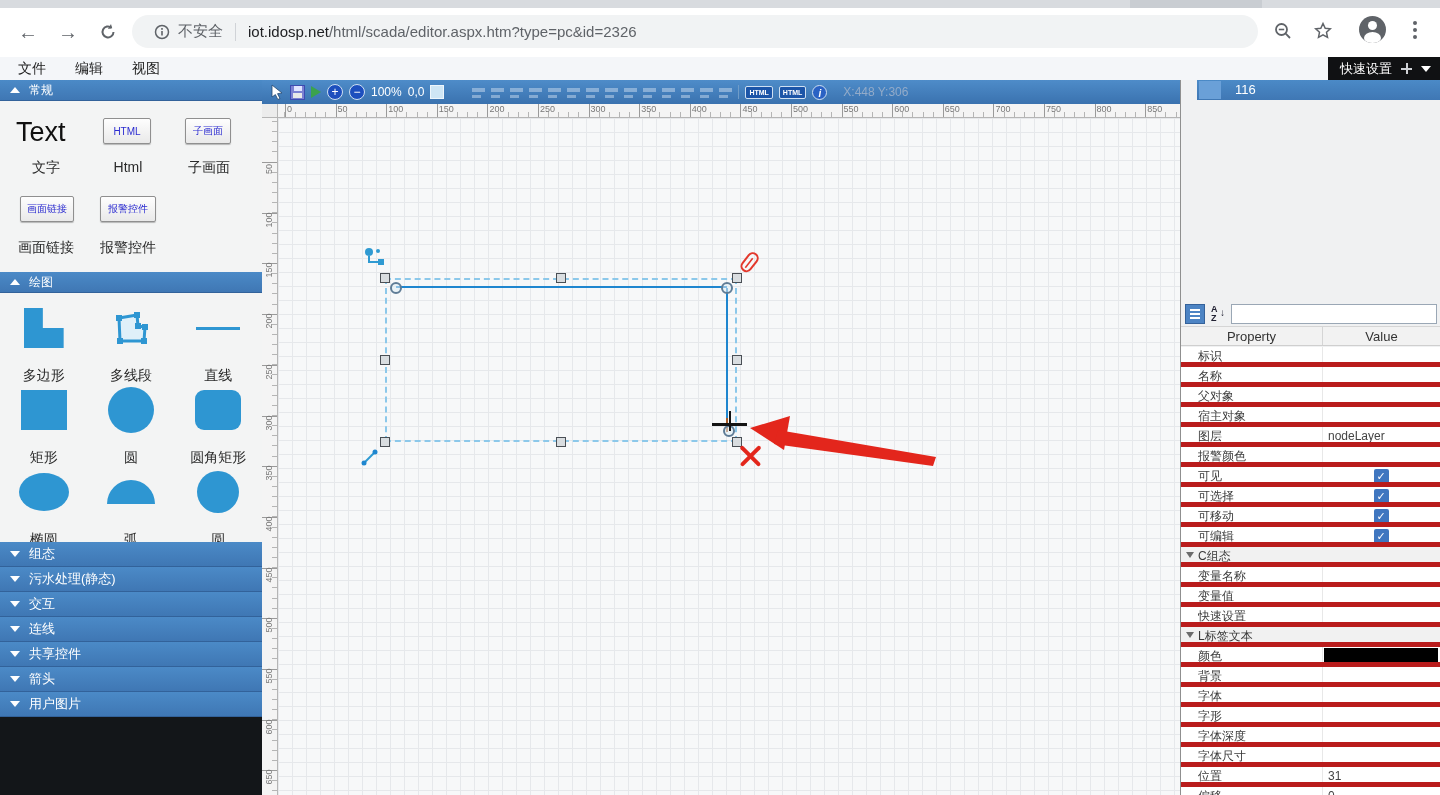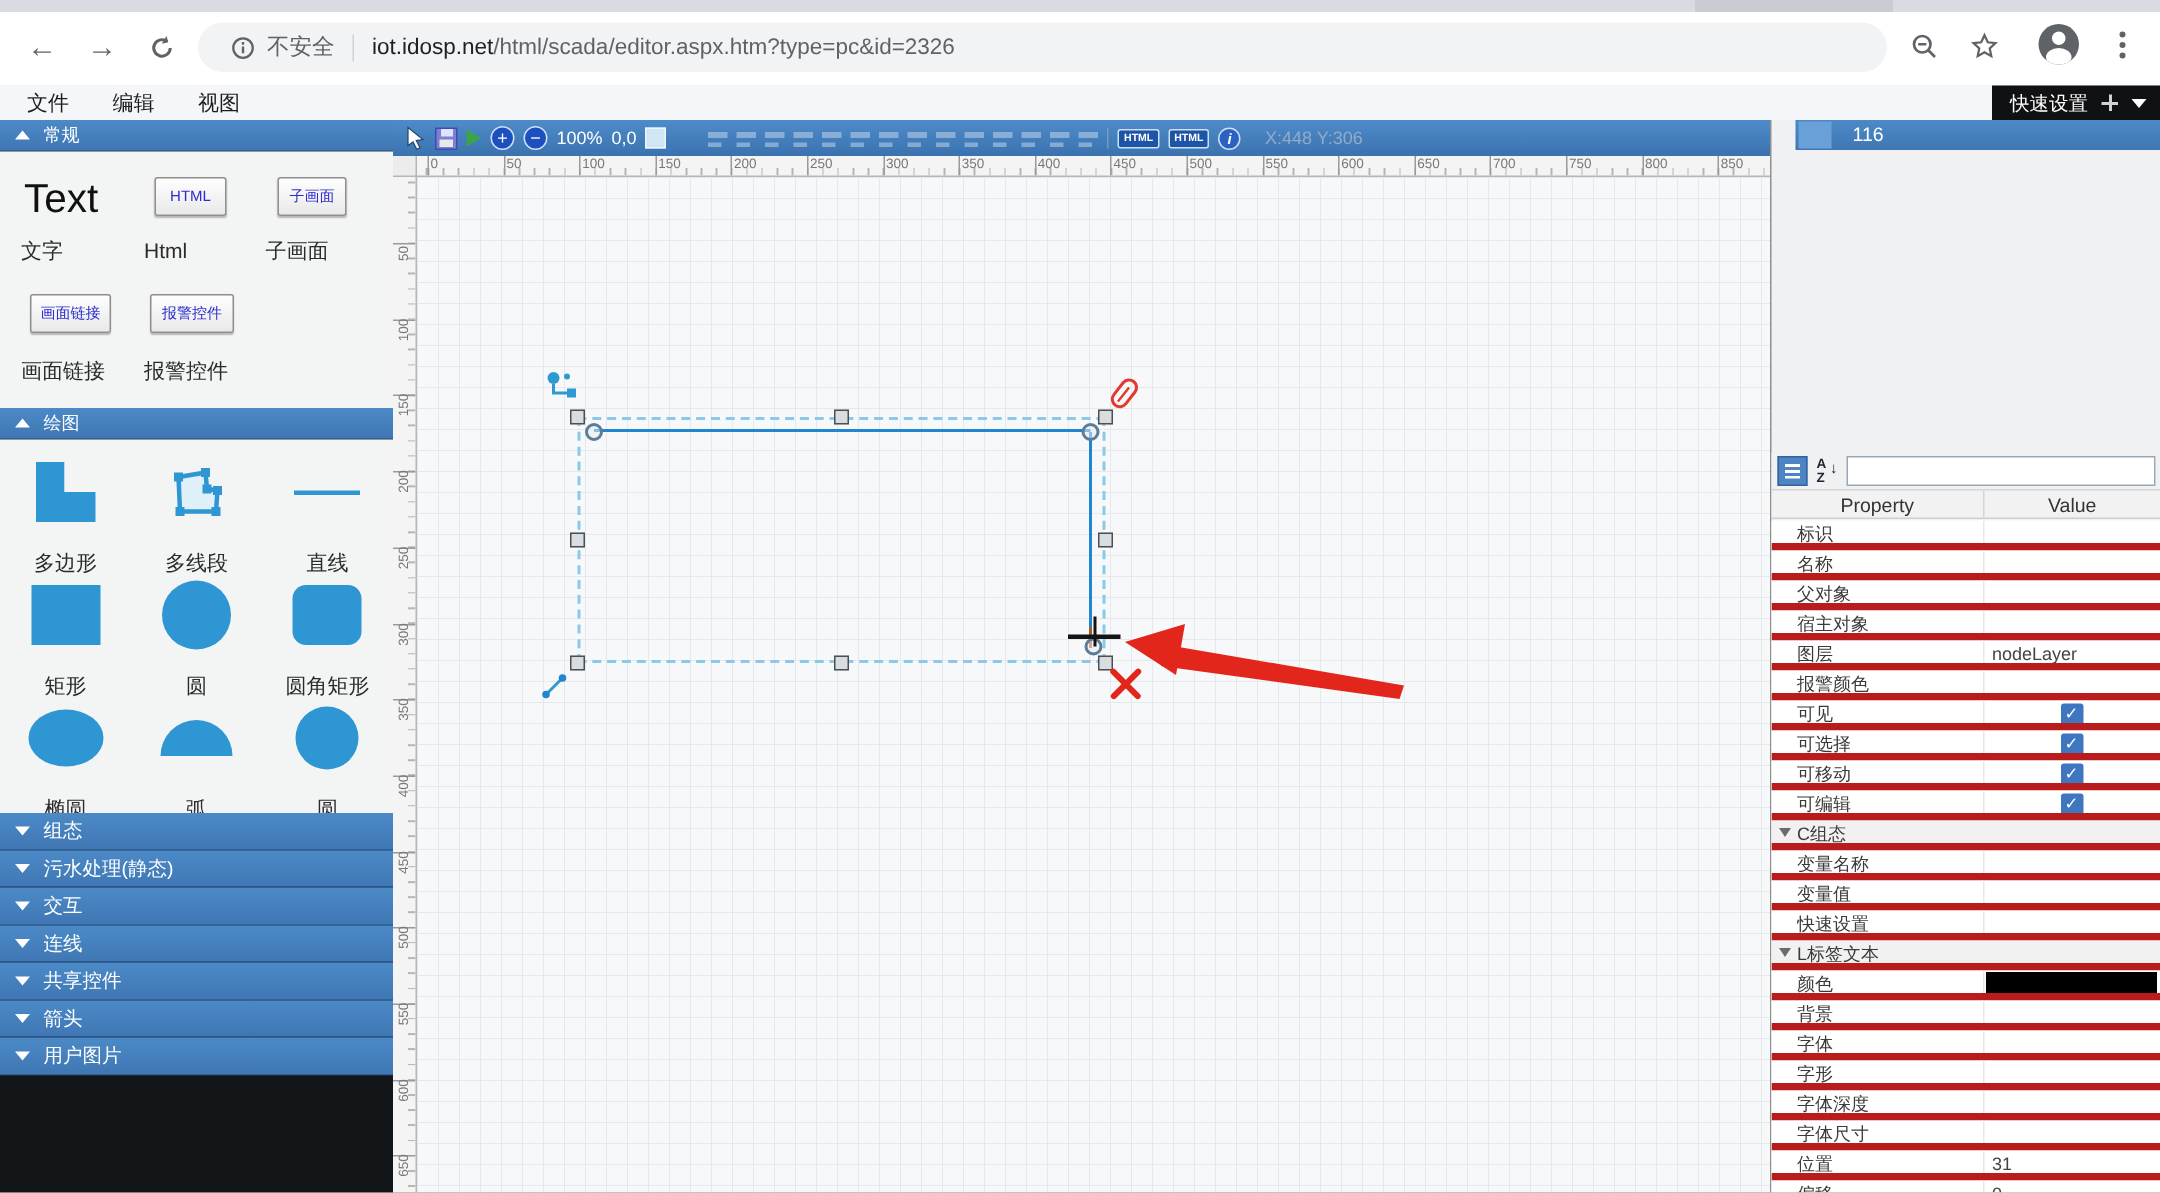--- a/index.html
+++ b/index.html
@@ -36,21 +36,21 @@
   #sidebar{position:absolute;left:0;top:80px;width:262px;height:715px;background:#131619;}
   .sec-header{height:20px;background:linear-gradient(#4b8ac7,#3f77b4);border-bottom:1px solid #32629a;
               color:#fff;font-size:12px;display:flex;align-items:center;gap:9px;padding-left:10px;}
   .sec-header.bar{height:24px;font-size:13px;}
   .tri-up{width:0;height:0;border-left:5px solid transparent;border-right:5px solid transparent;border-bottom:6px solid #fff;}
   .tri-down{width:0;height:0;border-left:5px solid transparent;border-right:5px solid transparent;border-top:6px solid #fff;}
   .sec-content{position:relative;background:#f3f4f4;overflow:hidden;}
   .gen-preview-text{position:absolute;font-size:27px;color:#101010;}
   .gen-btn{position:absolute;border:1px solid #8f8f8f;border-radius:2px;background:linear-gradient(#fefefe,#e9e9e9);
            box-shadow:0 1px 1px rgba(0,0,0,.25);color:#2b2bd0;font-size:10px;height:26px;display:flex;align-items:center;justify-content:center;padding:0 5px;box-sizing:border-box;}
-  .gen-label{position:absolute;font-size:14px;color:#2a2a2a;}
+  .gen-label{position:absolute;font-size:14px;color:#2a2a2a;text-align:center;}
   #shape-grid{display:grid;grid-template-columns:repeat(3,1fr);grid-auto-rows:82px;padding-top:10px;}
   .shape-cell{display:flex;flex-direction:column;align-items:center;}
   .shape-ico{height:52px;display:flex;align-items:center;justify-content:center;}
   .shape-label{font-size:14px;color:#2a2a2a;margin-top:14px;}
   .sh{background:#2e96d2;}
   .sh-polygon{width:40px;height:40px;clip-path:polygon(0 0,48% 0,48% 50%,100% 50%,100% 100%,0 100%);}
   .sh-line{width:44px;height:3px;}
   .sh-rect{width:46px;height:40px;}
   .sh-circle{width:46px;height:46px;border-radius:50%;}
   .sh-rrect{width:46px;height:40px;border-radius:9px;}

